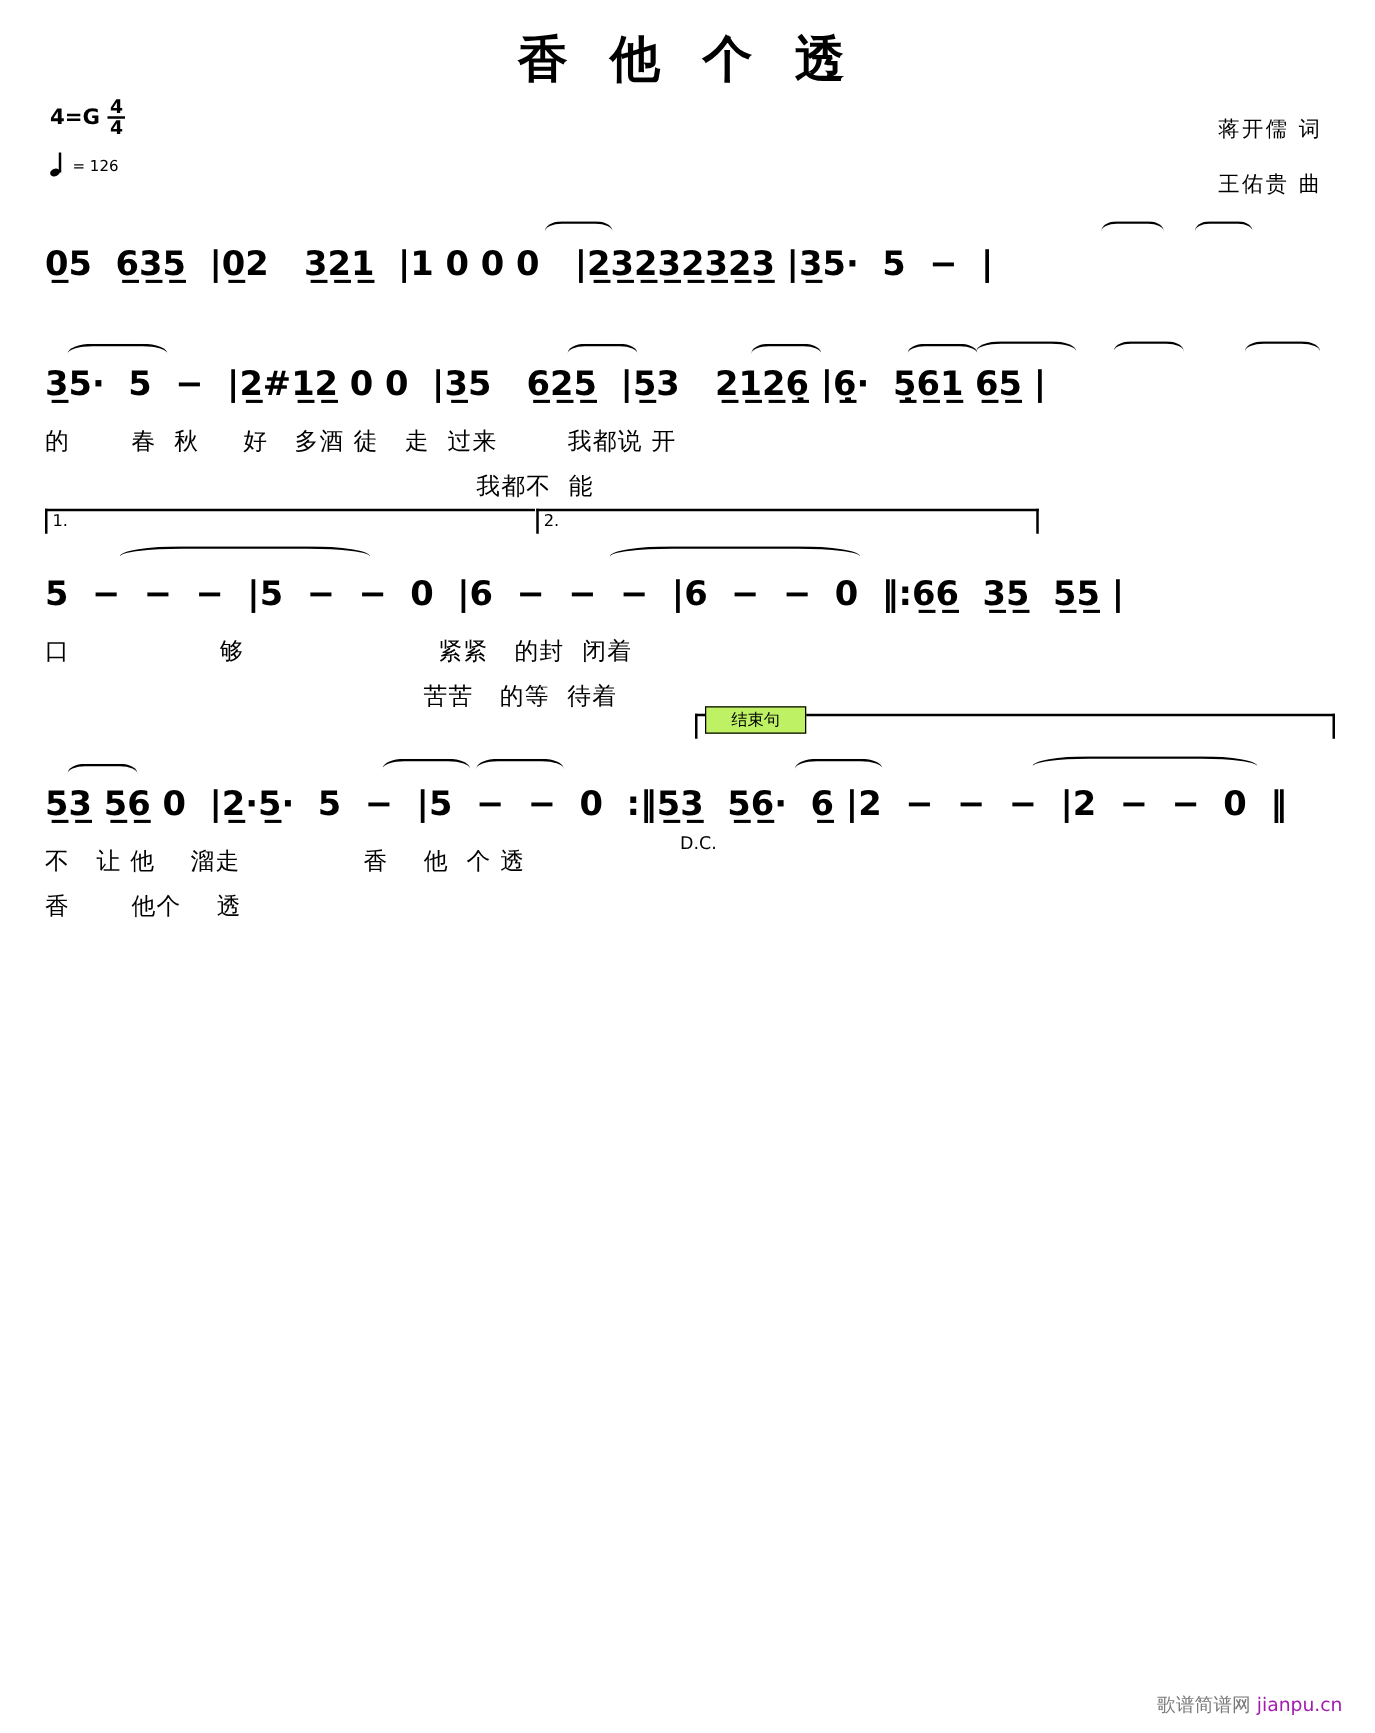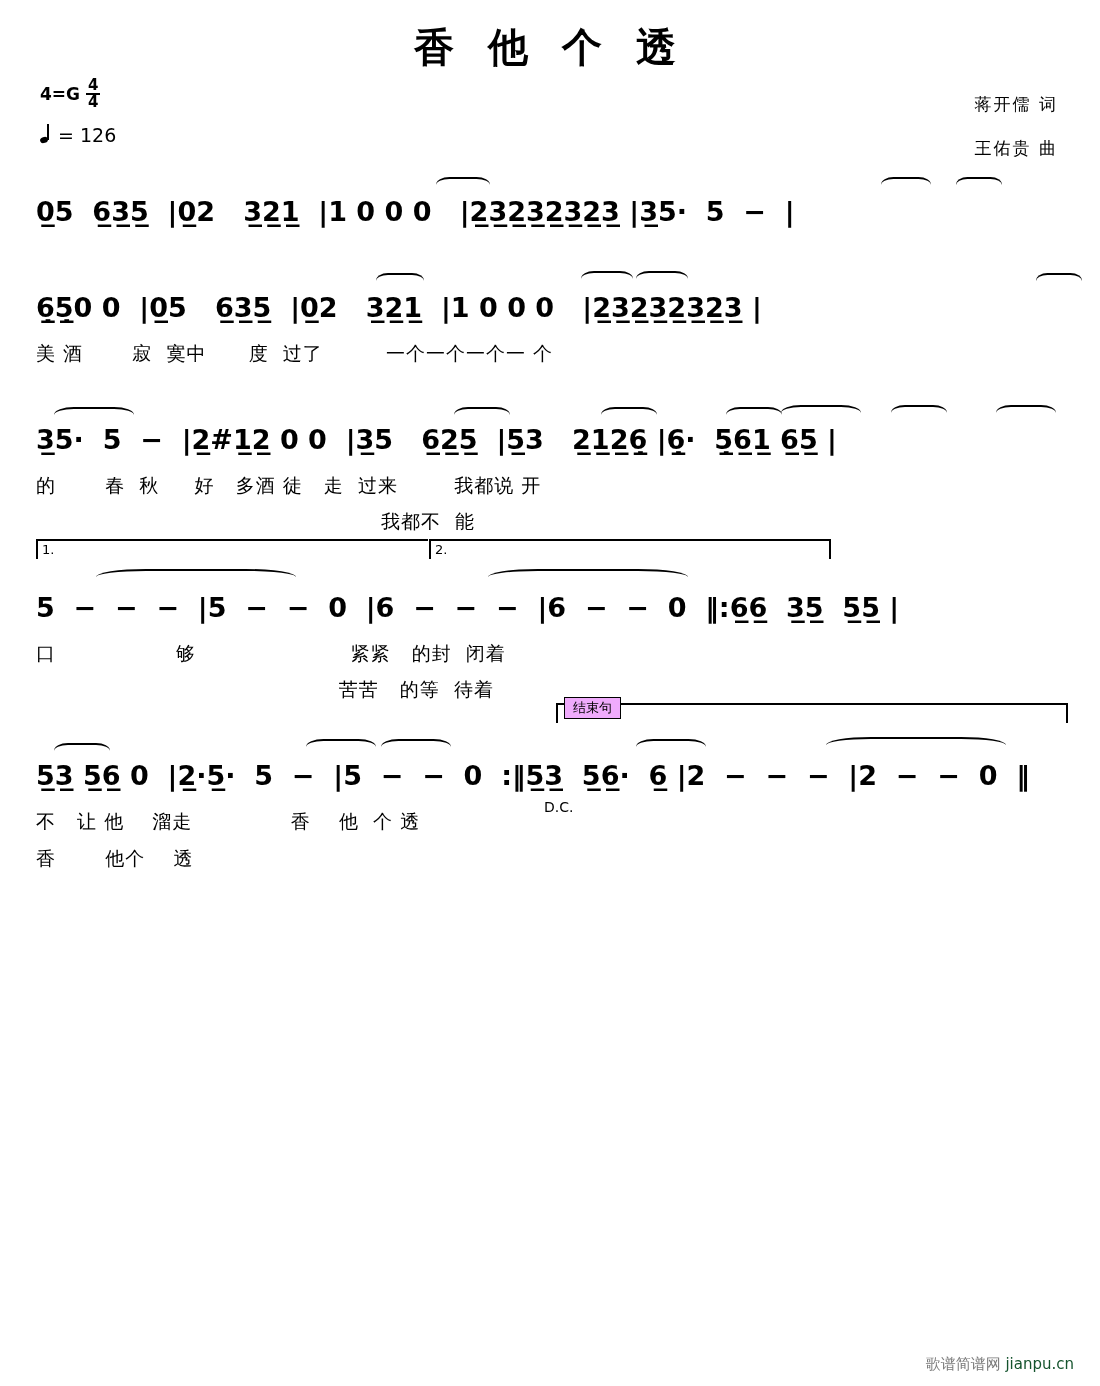--- a/index.html
+++ b/index.html
@@ -36,21 +36,21 @@
     text-align:center;
     line-height:1;
     font-size:15px;
     font-weight:bold;
     vertical-align:middle;
   }
   .frac .num{display:block;border-bottom:2px solid #000;padding:0 2px;}
   .frac .den{display:block;padding:0 2px;}
   .tempo{
     margin-top:14px;
-    font-size:19px;
+    font-size:12px;
     display:flex;
     align-items:center;
     gap:4px;
   }
   .quarter-note{
     display:inline-block;
     width:14px;height:18px;
     position:relative;
   }
   .quarter-note .head{
@@ -119,36 +119,36 @@
   .volta.closed{border-right:2px solid #000;}
   .volta .lab{
     position:absolute;left:4px;top:1px;
     font-size:13px;font-family:"DejaVu Sans", sans-serif;
   }
   .endbox{
     position:absolute;
     border:1px solid #000;
     font-size:13px;
     font-family:"DejaVu Sans", sans-serif;
-    padding:1px 8px;
-    background:#f0abfc;
+    padding:1px 20px;
+    background:#bef264;
   }
   .dc{
     position:absolute;
     font-size:14px;
     font-family:"DejaVu Sans", sans-serif;
   }
   .watermark{
     position:absolute;
     right:26px;bottom:12px;
     font-family:"DejaVu Sans", sans-serif;
     font-size:15px;
     color:#7a7a7a;
   }
-  .watermark .red{color:#14532d;}
+  .watermark .red{color:#a21caf;}
 </style>
 </head>
 <body>
 
 <div class="title">香 他 个 透</div>
 
 <div class="meta-left">
   <div class="key-line">
     <span>4=G</span>
     <span class="frac">
@@ -173,29 +173,20 @@
 <div class="score">
 
   <div class="system">
     <div class="slur" style="left:400px;top:-18px;width:54px;"></div>
     <div class="slur" style="left:845px;top:-18px;width:50px;"></div>
     <div class="slur" style="left:920px;top:-18px;width:46px;"></div>
     <div class="notes">0̲5  6̲3̲5̲  |0̲2   3̲2̲1̲  |1 0 0 0   |2̲3̲2̲3̲2̲3̲2̲3̲ |3̲5·  5  −  |</div>
     <div class="sys-gap"></div>
   </div>
 
-  <div class="system">
-    <div class="slur" style="left:340px;top:-18px;width:48px;"></div>
-    <div class="slur" style="left:545px;top:-20px;width:52px;"></div>
-    <div class="slur" style="left:600px;top:-20px;width:52px;"></div>
-    <div class="slur" style="left:1000px;top:-18px;width:46px;"></div>
-    <div class="notes">6̣̲5̣̲0 0  |0̲5   6̲3̲5̲  |0̲2   3̲2̲1̲  |1 0 0 0   |2̲3̲2̲3̲2̲3̲2̲3̲ |</div>
-    <div class="lyrics">美 酒       寂  寞中      度  过了         一个一个一个一 个</div>
-    <div class="sys-gap"></div>
-  </div>
 
   <div class="system">
     <div class="slur" style="left:18px;top:-16px;width:80px;"></div>
     <div class="slur" style="left:418px;top:-16px;width:56px;"></div>
     <div class="slur" style="left:565px;top:-16px;width:56px;"></div>
     <div class="slur" style="left:690px;top:-16px;width:56px;"></div>
     <div class="slur" style="left:745px;top:-18px;width:80px;"></div>
     <div class="slur" style="left:855px;top:-18px;width:56px;"></div>
     <div class="slur" style="left:960px;top:-18px;width:60px;"></div>
     <div class="notes">3̲5·  5  −  |2̲#1̲2̲ 0 0  |3̲5   6̲2̲5̲  |5̲3   2̲1̲2̲6̣̲ |6̣̲·  5̣̲6̲1̲ 6̲5̲ |</div>

